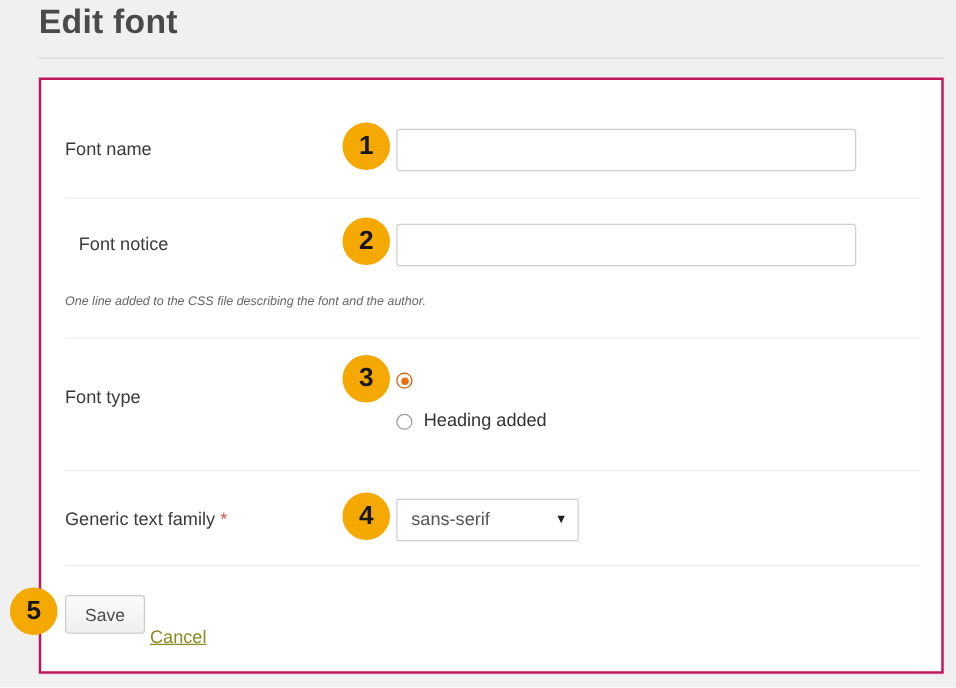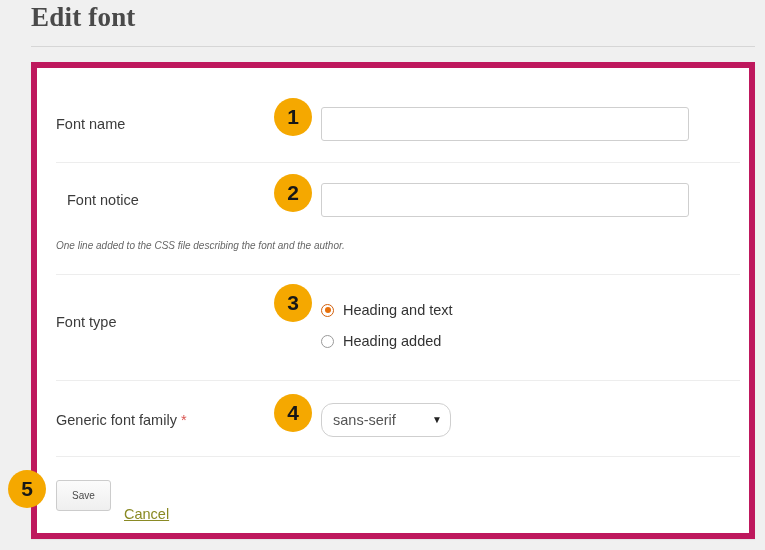--- a/index.html
+++ b/index.html
@@ -20,21 +20,21 @@
     position: absolute;
     left: 0; top: 0;
     width: 765px;
     height: 47px;
     box-sizing: border-box;
   }
   .page-title {
     position: absolute;
     left: 31px;
     top: 2px;
-    font-family: Liberation Serif, serif;
+    font-family: Liberation Sans, sans-serif;
     font-size: 27px;
     font-weight: bold;
     color: #4a4a4a;
     letter-spacing: 0.2px;
     white-space: nowrap;
   }
   .header-rule {
     position: absolute;
     left: 31px;
     top: 46px;
@@ -44,21 +44,21 @@
   }
 
   
   .card {
     position: absolute;
     left: 31px;
     top: 62px;
     width: 724px;
     height: 477px;
     background: #ffffff;
-    border: 6px solid #be185d;
+    border: 2px solid #be185d;
     box-sizing: border-box;
     box-shadow: 0 1px 1px rgba(0,0,0,0.04);
   }
 
   
   .form-row {
     position: absolute;
     left: 0;
     width: 100%;
     box-sizing: border-box;
@@ -138,24 +138,24 @@
     margin-left: 9px;
     font-size: 14.5px;
     color: #333333;
   }
 
   
   .select-box {
     position: absolute;
     box-sizing: border-box;
     height: 34px;
-    width: 130px;
+    width: 146px;
     background: #ffffff;
     border: 1px solid #cfcfcf;
-    border-radius: 12px;
+    border-radius: 1px;
     display: flex;
     align-items: center;
     padding: 0 8px 0 11px;
   }
   .select-value {
     font-size: 14.5px;
     color: #555555;
     flex: 1 1 auto;
     white-space: nowrap;
   }
@@ -169,21 +169,21 @@
   
   .btn-save {
     position: absolute;
     box-sizing: border-box;
     height: 31px;
     padding: 0 15px;
     background: linear-gradient(#fbfbfb, #efefef);
     border: 1px solid #cccccc;
     border-radius: 3px;
     font-family: "Liberation Sans", sans-serif;
-    font-size: 10px;
+    font-size: 14px;
     color: #4a4a4a;
     cursor: pointer;
   }
   .link-cancel {
     position: absolute;
     font-size: 14.5px;
     color: #8a8a24;
     text-decoration: underline;
     cursor: pointer;
     white-space: nowrap;
@@ -227,34 +227,33 @@
     <input class="text-input" style="left: 284px; top: 115px; width: 368px;" type="text" placeholder="">
     <div class="help-text" style="left:19px; top:172px;">One line added to the CSS file describing the font and the author.</div>
     <div class="row-divider" style="top:206px;"></div>
   </div>
 
   <div class="form-row">
     <div class="field-label" style="left:19px; top:246px;">Font type</div>
 
     <label class="radio-line" style="left:284px; top:234px;">
       <span class="radio-dot checked"></span>
-      <span class="radio-label">Heading and text</span>
     </label>
 
     <label class="radio-line" style="left:284px; top:265px;">
       <span class="radio-dot"></span>
       <span class="radio-label">Heading added</span>
     </label>
 
     <div class="row-divider" style="top:312px;"></div>
   </div>
 
   <div class="form-row">
     <div class="field-label" style="left:19px; top:344px;">
-      <span>Generic font family</span>
+      <span>Generic text family</span>
       <span class="req-star">*</span>
     </div>
 
     <div class="select-box" style="left:284px; top:335px;">
       <span class="select-value">sans-serif</span>
       <span class="select-arrow">▼</span>
     </div>
 
     <div class="row-divider" style="top:388px;"></div>
   </div>

